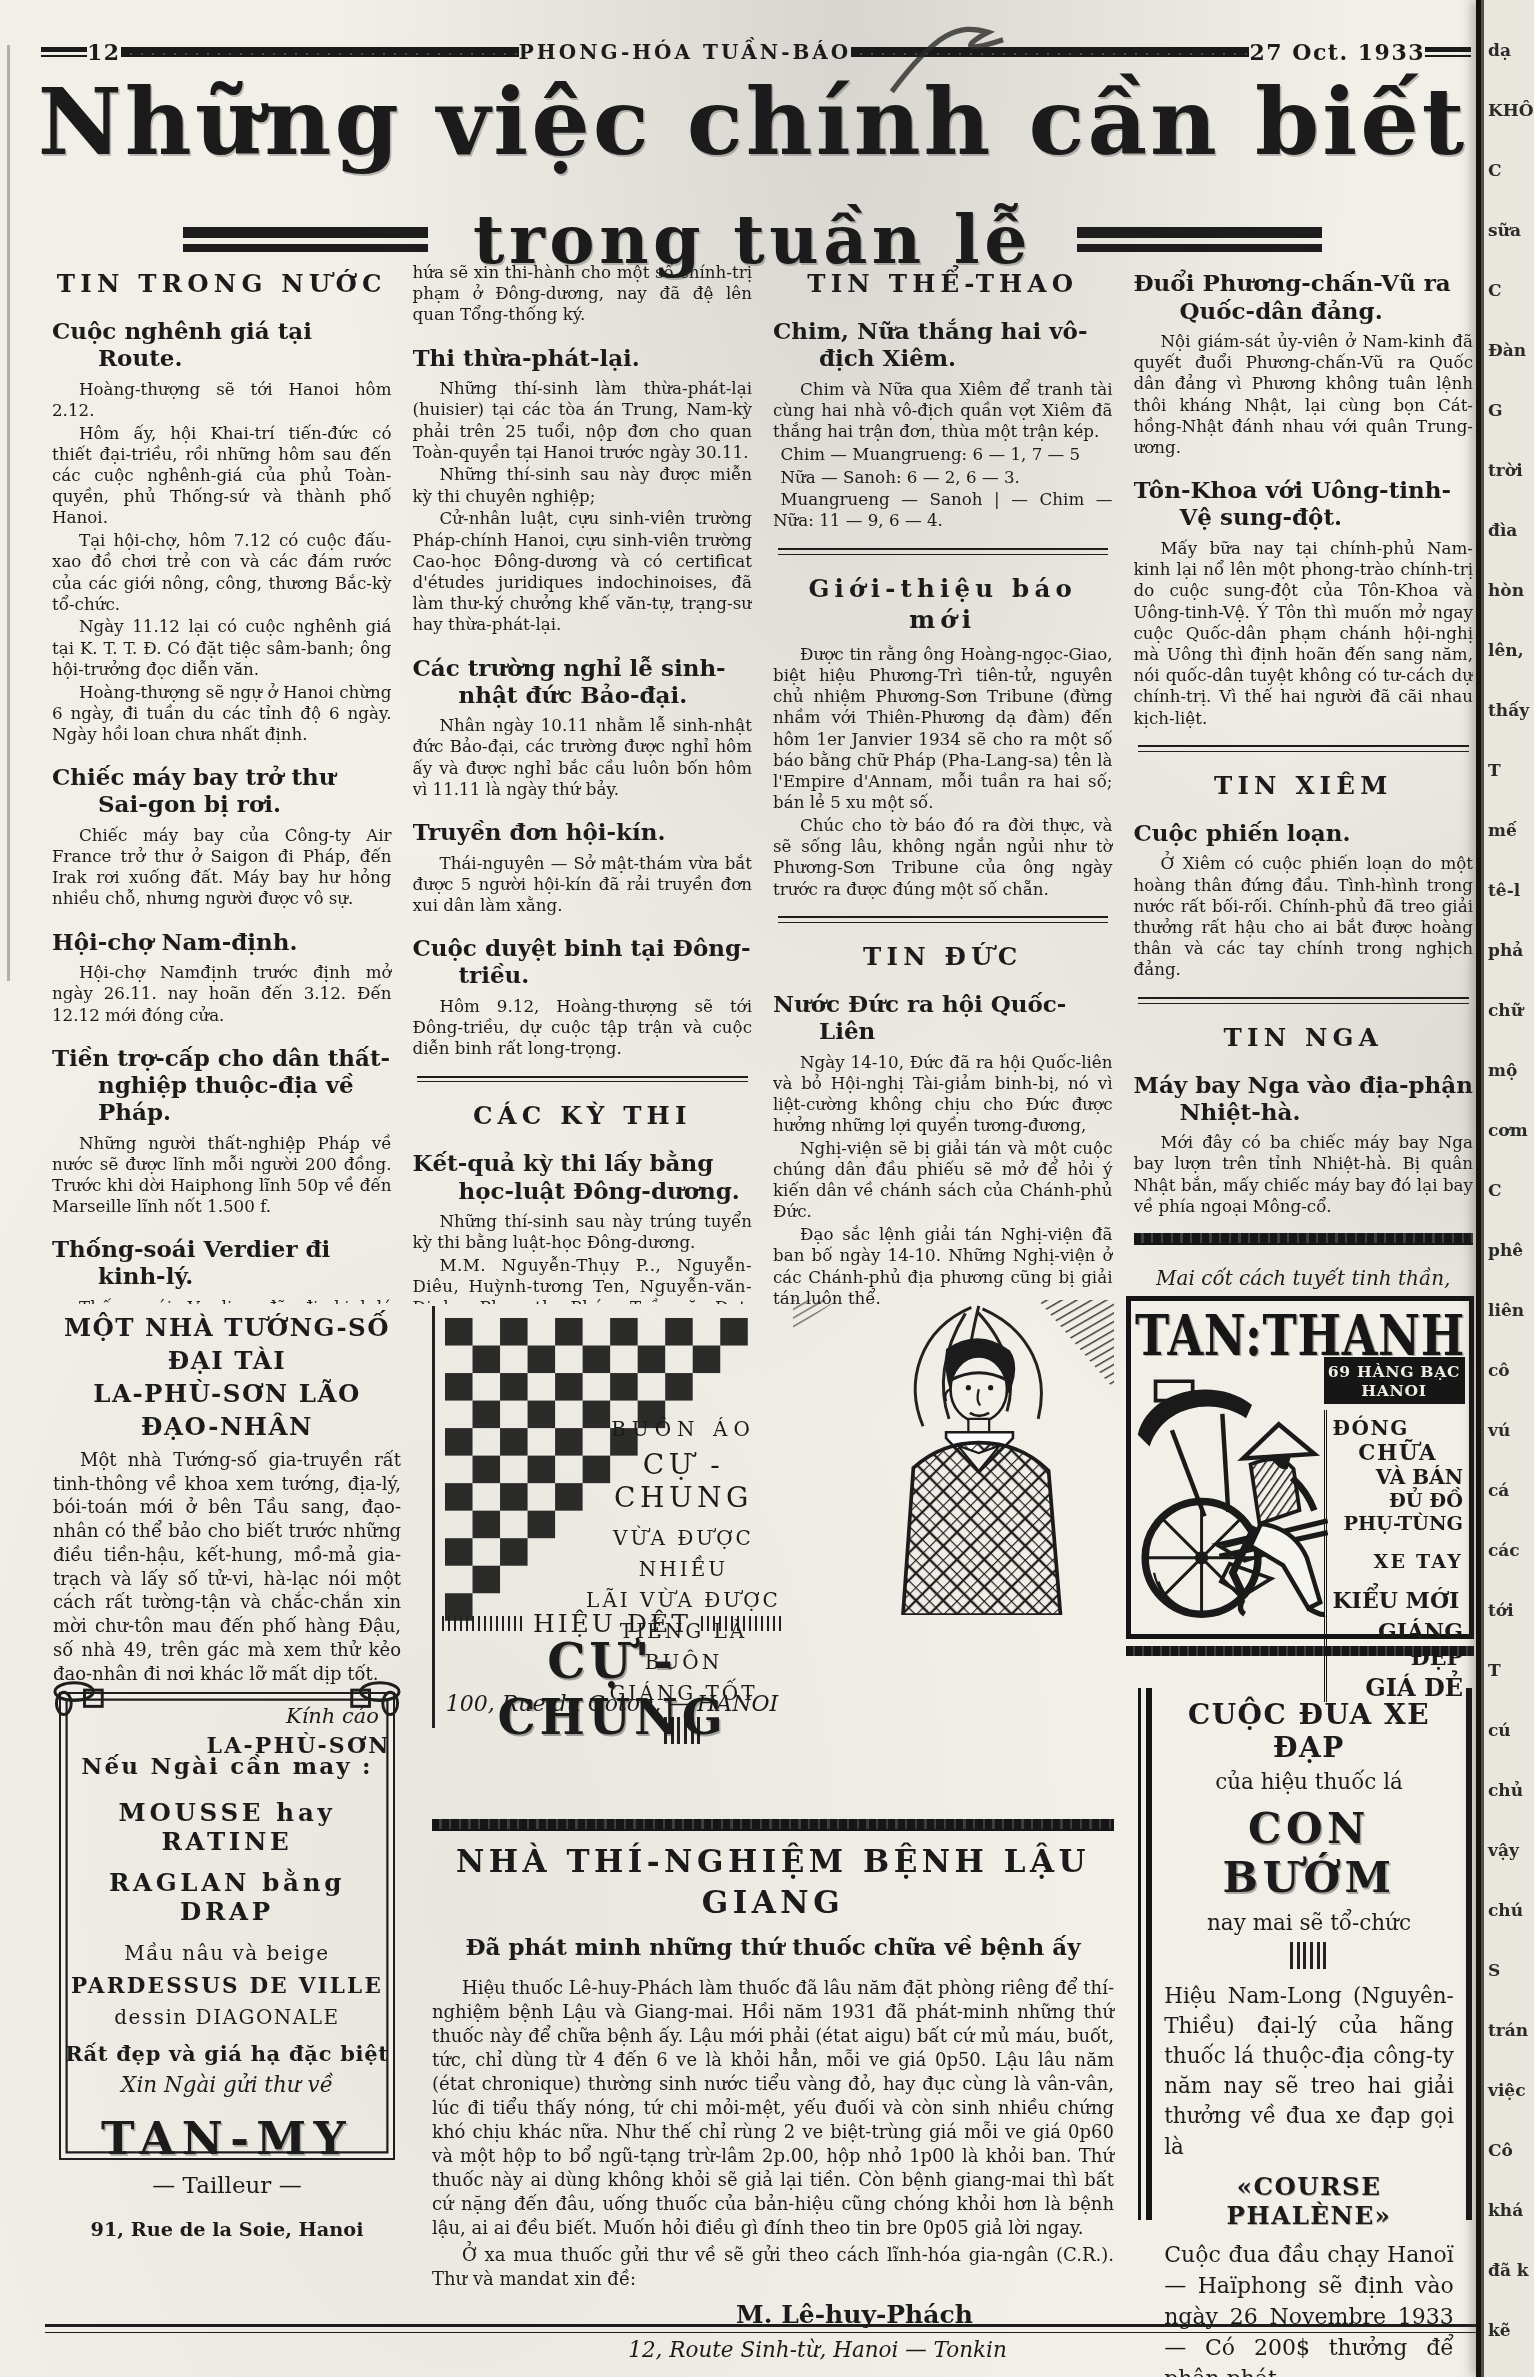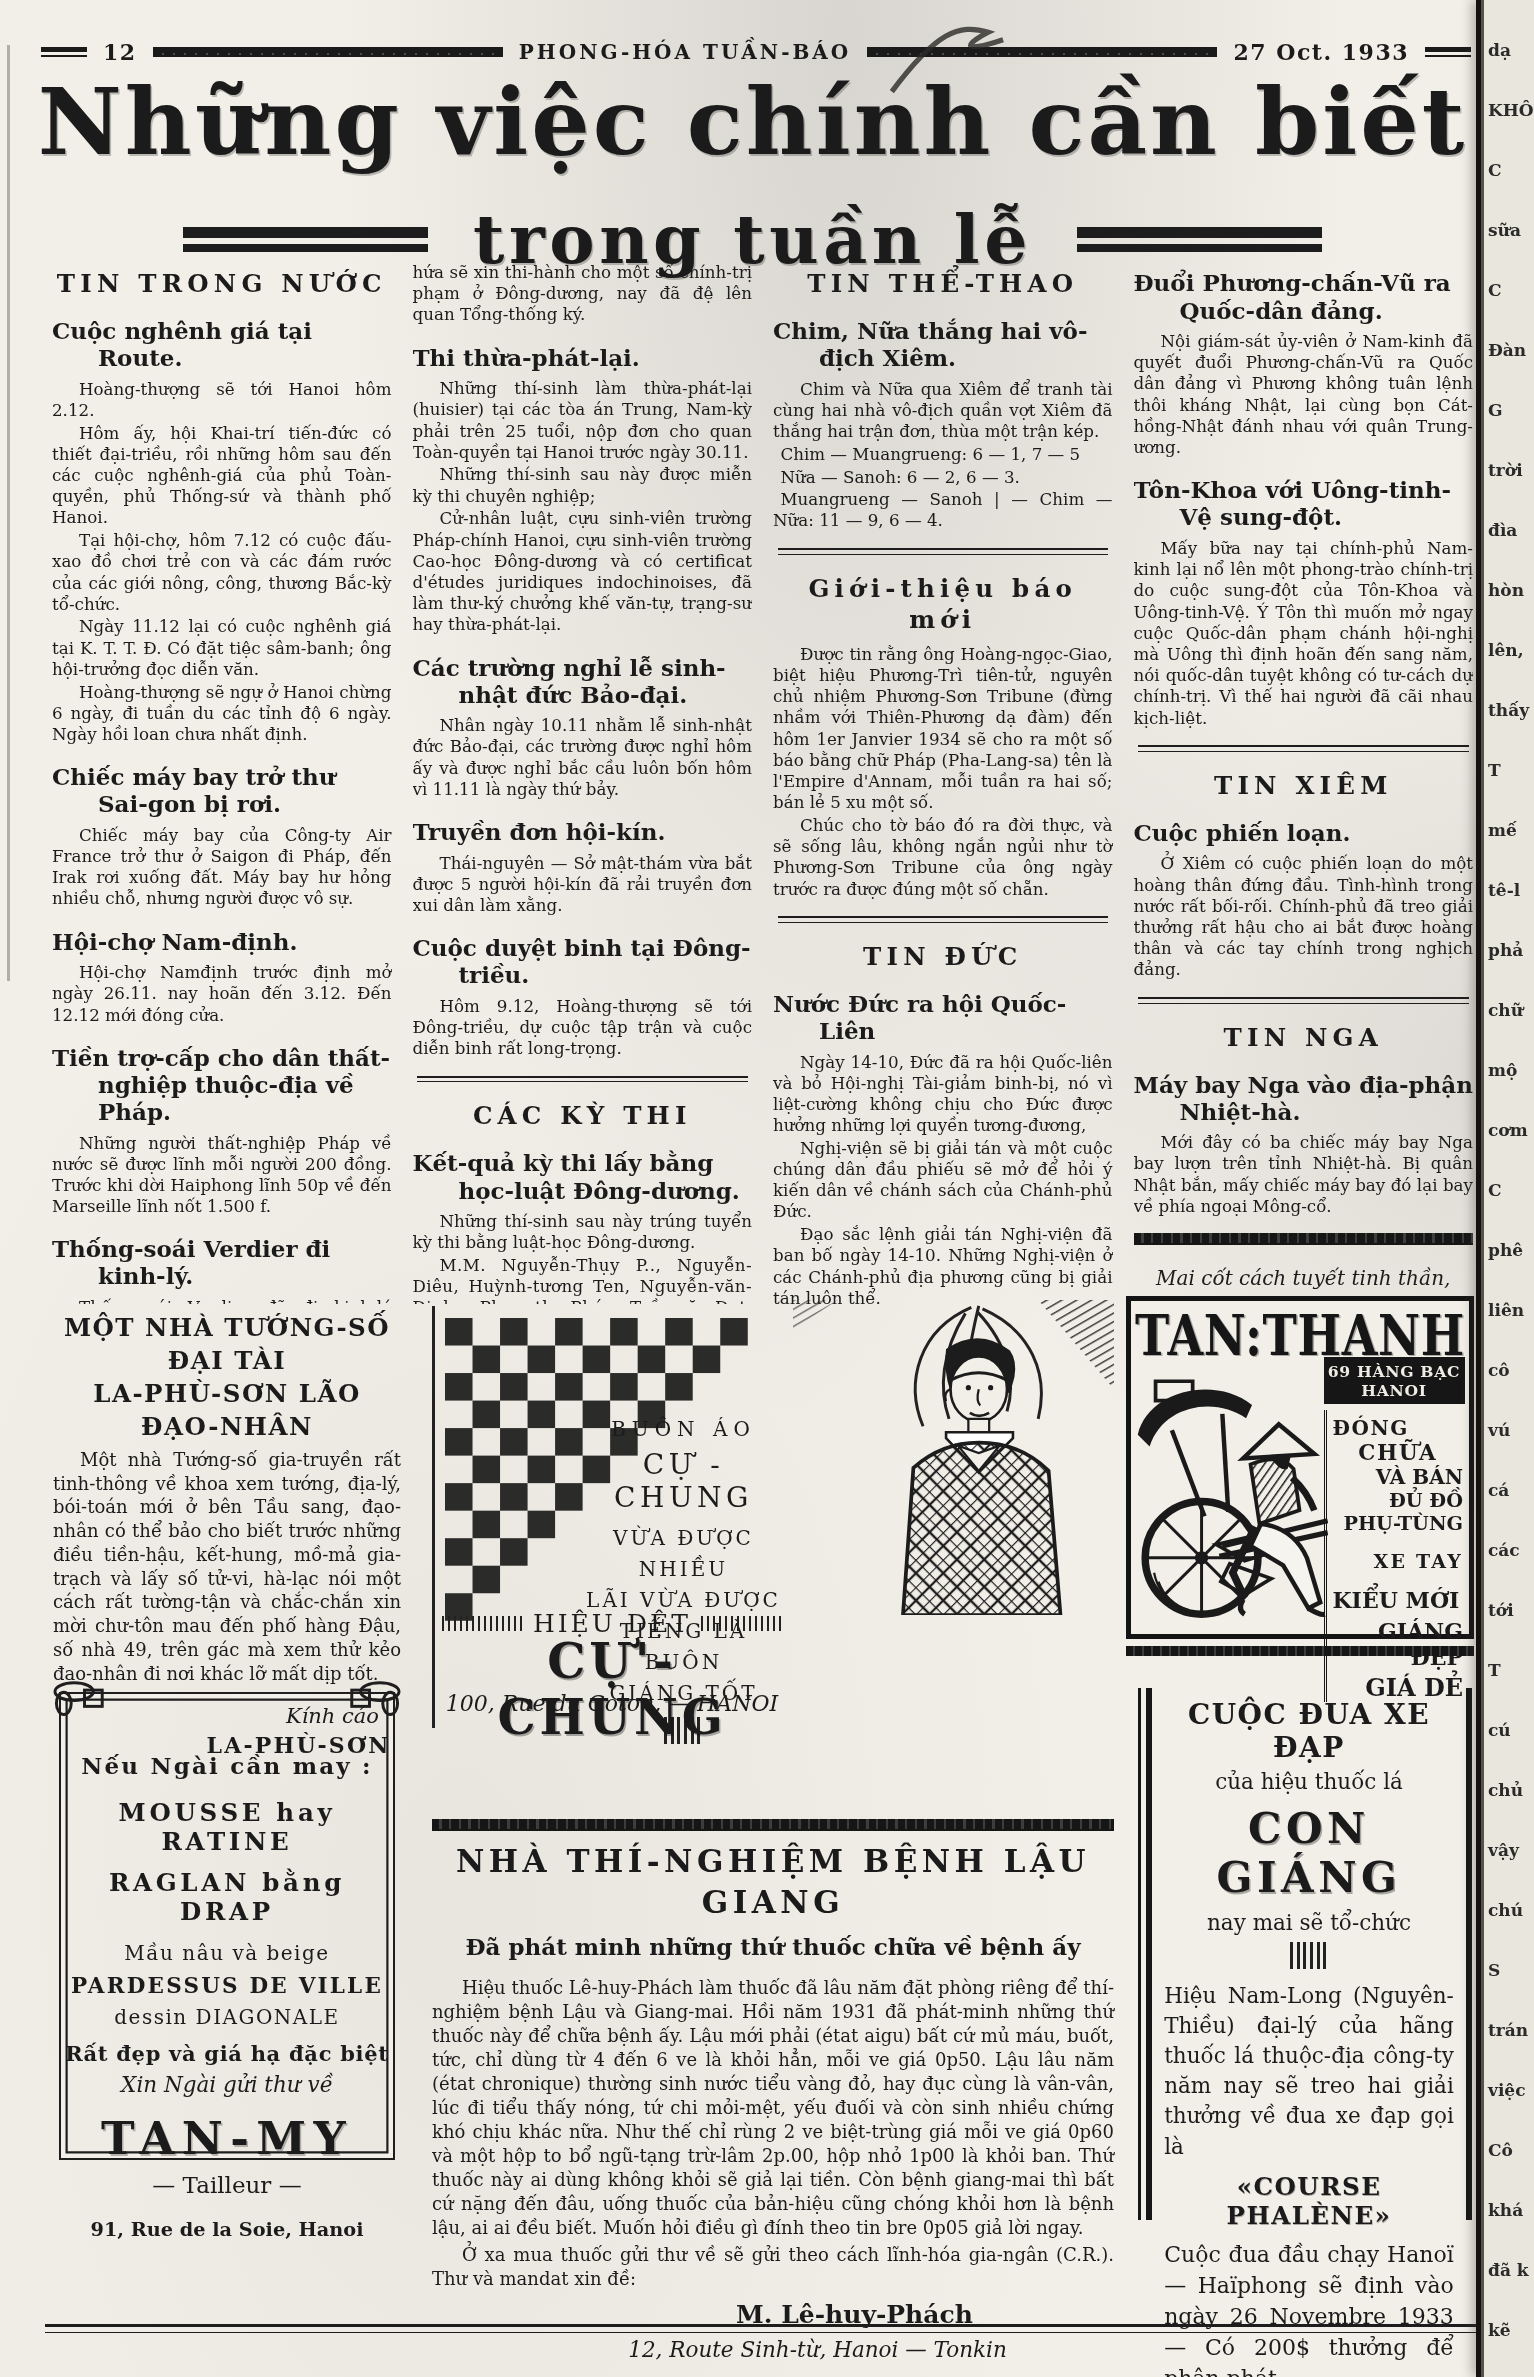--- a/index.html
+++ b/index.html
@@ -13,21 +13,21 @@
   
   .hbar{flex:1;height:2.2px;border-top:6.7px solid #1a1a1a;border-bottom:2.2px solid #1a1a1a;
     background:repeating-linear-gradient(90deg,#1a1a1a 0 9px,#4a4a4a 9px 11px);}
   .minibar{width:46px;height:2.2px;border-top:5.2px solid #1a1a1a;border-bottom:2.2px solid #1a1a1a;}
   .tbar{width:245px;height:6px;border-top:11px solid #1d1d1d;border-bottom:8.2px solid #1d1d1d;
     background:transparent;}
   .rule-dbl{border-top:2.2px solid #1d1d1d;border-bottom:0.7px solid #1d1d1d;height:3.7px;margin:16.3px 4.5px;}
   .rule-thick{height:9.7px;background:repeating-linear-gradient(90deg,#161616 0 7.4px,#3d3d3d 7.4px 9.7px);
     border-bottom:2.2px solid #161616;}
   
-  .masthead{position:absolute;top:39px;left:41px;width:1430px;display:flex;align-items:center;gap:16px;}
+  .masthead{position:absolute;top:39px;left:41px;width:1430px;display:flex;align-items:center;gap:0;}
   .pagenum,.dateline{font-size:22px;font-weight:bold;letter-spacing:1.5px;white-space:nowrap;}
   .papername{font-size:20px;font-weight:bold;letter-spacing:3px;white-space:nowrap;}
   .scratch{position:absolute;top:10.4px;left:847px;}
   
   .headline1{position:absolute;top:74px;left:30px;width:1445px;text-align:center;
     font-size:92px;font-weight:bold;letter-spacing:3px;line-height:1.05;
     text-shadow:1.5px 1.5px 0 rgba(20,20,20,.25);}
   .headline2{position:absolute;top:199px;left:30px;width:1445px;display:flex;align-items:center;
     justify-content:center;gap:45px;}
   .headline2 .txt{font-size:68px;font-weight:bold;letter-spacing:4.5px;
@@ -428,21 +428,21 @@
         <div class="tt-l8">GIÁ DẺ</div>
       </div>
     </div>
   </div>
   <div class="tt-bot"></div>
 
   <div class="ad-cb">
     <div class="inner">
       <div class="cb1">CUỘC ĐUA XE ĐẠP</div>
       <div class="cb2">của hiệu thuốc lá</div>
-      <div class="cbname">CON GIÁNG</div>
+      <div class="cbname">CON BƯỚM</div>
       <div class="cb3">nay mai sẽ tổ-chức</div>
       <div class="deco"></div>
       <div class="cb-body">Hiệu Nam-Long (Nguyên-Thiều) đại-lý của hãng thuốc lá thuộc-địa công-ty năm nay sẽ treo hai giải thưởng về đua xe đạp gọi là</div>
       <div class="cb-course">«COURSE PHALÈNE»</div>
       <div class="cb-body2">Cuộc đua đầu chạy Hanoï — Haïphong sẽ định vào ngày 26 Novembre 1933 — Có 200$ thưởng để phân phát.</div>
     </div>
   </div>
 
   <div class="bottomrule"></div>
   <div class="leftedge"></div>

